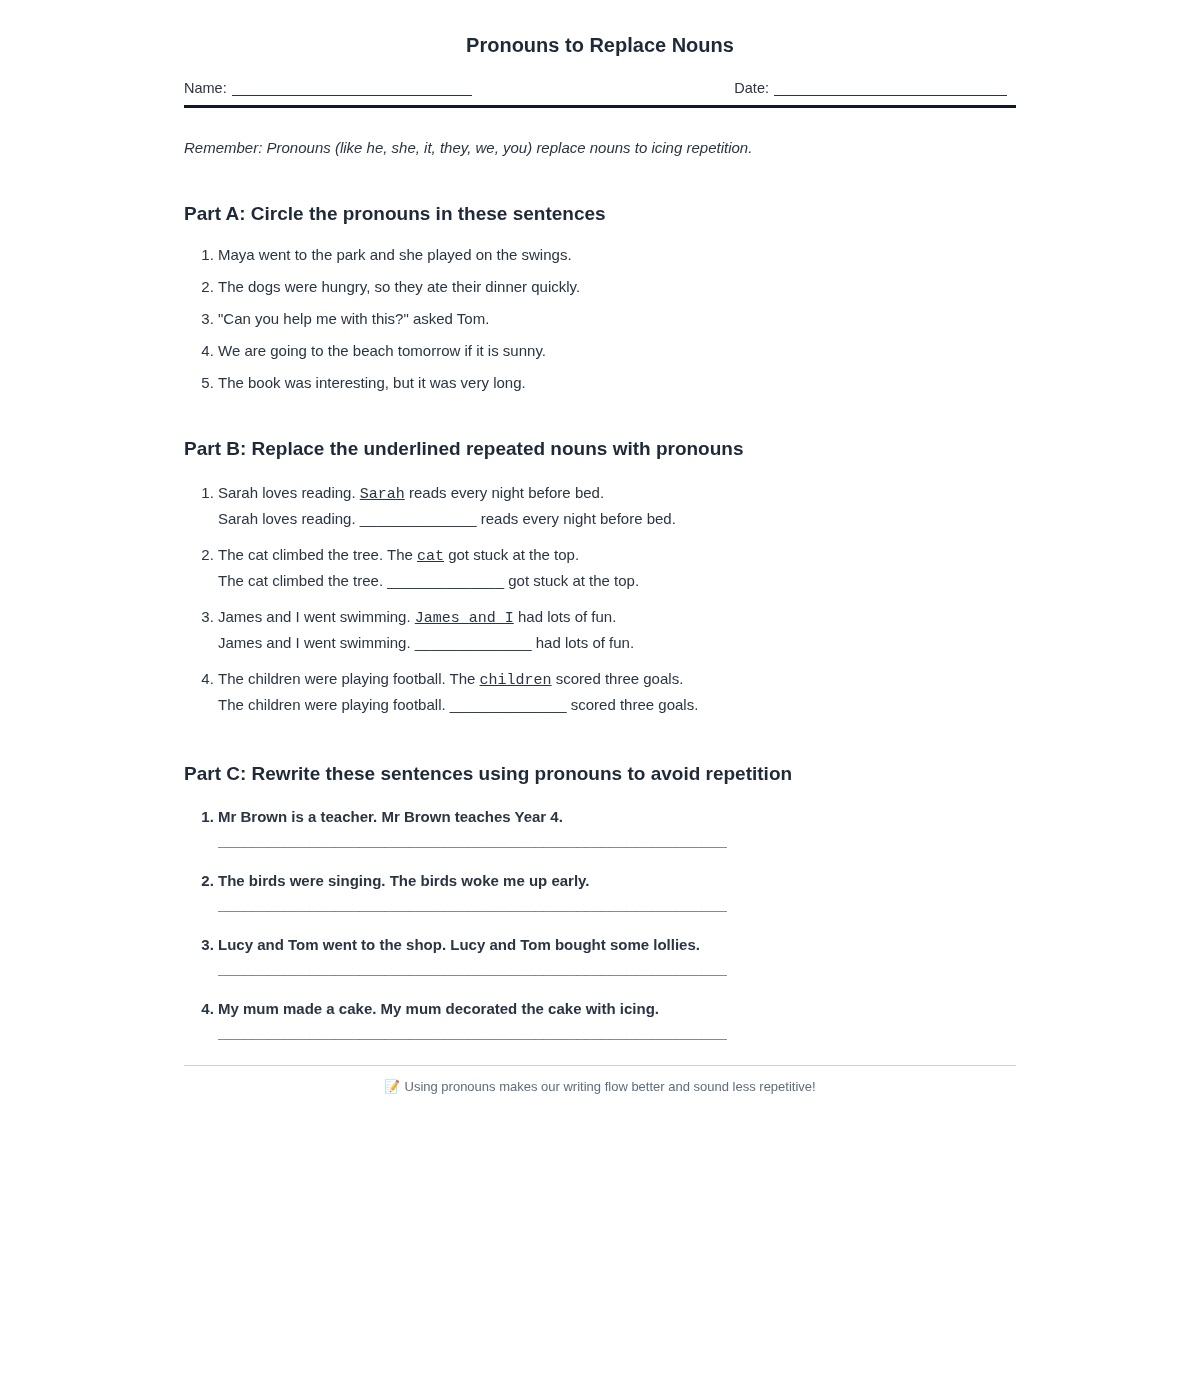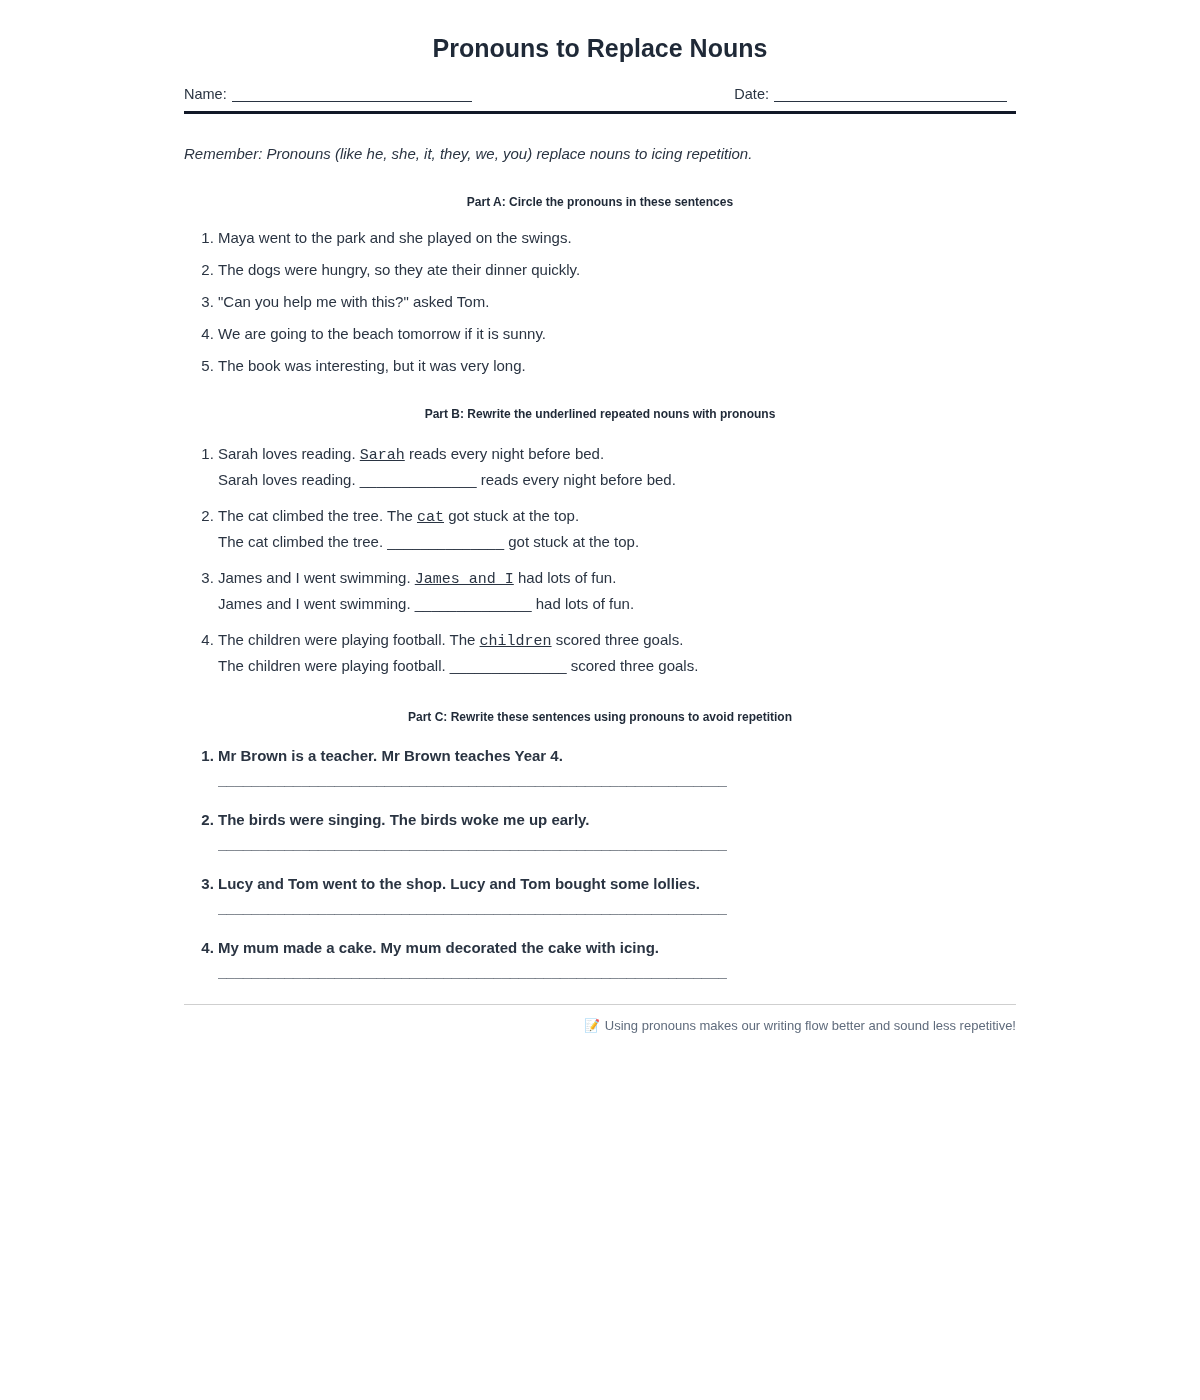--- a/index.html
+++ b/index.html
@@ -9,21 +9,21 @@
     color: #2a3442;
   }
   body { width: 1200px; height: 1400px; }
   .page {
     width: 832px;
     margin: 0 auto;
     padding-top: 33px;
   }
   .title {
     text-align: center;
-    font-size: 25px;
+    font-size: 20px;
     font-weight: 700;
     color: #1f2937;
     line-height: 1.2;
   }
   .name-date-row {
     display: flex;
     justify-content: space-between;
     align-items: center;
     margin-top: 23px;
     font-size: 14.5px;
@@ -41,43 +41,42 @@
     margin-top: 9px;
     border-top: 3px solid #111827;
   }
   .reminder {
     margin-top: 31px;
     font-style: italic;
     font-size: 15px;
     line-height: 1.2;
   }
   h2.part-heading {
-    margin-top: 32px;
-    font-size: 12px;
+    margin-top: 46px;
+    font-size: 19px;
     font-weight: 700;
     color: #1f2937;
     line-height: 1.2;
-    text-align: center;
   }
   ol { margin-top: 20px; padding-left: 34px; font-size: 15px; }
   ol.part-a li { margin-bottom: 14px; line-height: 18px; }
   ol.part-b li { margin-bottom: 12px; line-height: 24px; }
   ol.part-c li { margin-bottom: 16px; line-height: 24px; font-weight: bold; }
   ol.part-c { margin-top: 20px; }
   .pc-heading { margin-top: 24px; }
   .u-noun { text-decoration: underline; font-family: Liberation Mono, monospace; }
   .answer-blank, .write-line-text { letter-spacing: 0; white-space: nowrap; }
   .write-line { line-height: 24px; overflow: hidden; }
   .footer-divider {
     margin-top: 20px;
     border-top: 1px solid #cfcfcf;
   }
   .footer-note {
     margin-top: 13px;
-    text-align: right;
+    text-align: center;
     font-size: 13px;
     color: #5f6b7c;
     line-height: 1.3;
   }
   .footer-note .emoji { margin-right: 4px; }
 </style>
 </head>
 <body>
 
 <div class="page">
@@ -101,21 +100,21 @@
 
   <h2 class="part-heading">Part A: Circle the pronouns in these sentences</h2>
   <ol class="part-a">
     <li><span>Maya went to the park and she played on the swings.</span></li>
     <li><span>The dogs were hungry, so they ate their dinner quickly.</span></li>
     <li><span>"Can you help me with this?" asked Tom.</span></li>
     <li><span>We are going to the beach tomorrow if it is sunny.</span></li>
     <li><span>The book was interesting, but it was very long.</span></li>
   </ol>
 
-  <h2 class="part-heading">Part B: Rewrite the underlined repeated nouns with pronouns</h2>
+  <h2 class="part-heading">Part B: Replace the underlined repeated nouns with pronouns</h2>
   <ol class="part-b">
     <li>
       <div class="b-line1"><span>Sarah loves reading. </span><span class="u-noun">Sarah</span><span> reads every night before bed.</span></div>
       <div class="b-line2"><span>Sarah loves reading. </span><span class="answer-blank">______________</span><span> reads every night before bed.</span></div>
     </li>
     <li>
       <div class="b-line1"><span>The cat climbed the tree. The </span><span class="u-noun">cat</span><span> got stuck at the top.</span></div>
       <div class="b-line2"><span>The cat climbed the tree. </span><span class="answer-blank">______________</span><span> got stuck at the top.</span></div>
     </li>
     <li>

